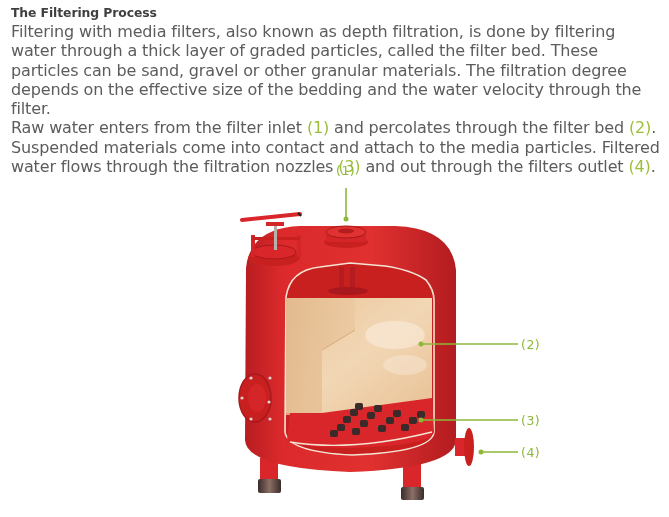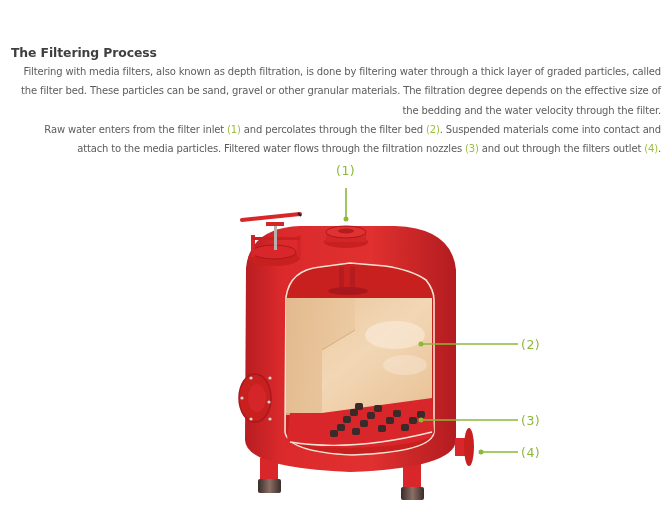--- a/index.html
+++ b/index.html
@@ -13,38 +13,36 @@
       position: relative;
       overflow: hidden;
       font-family: "DejaVu Sans", sans-serif;
       color: #5a5a5a;
     }
     .text-block {
       position: absolute;
       left: 11px;
       top: 3px;
       width: 650px;
-      margin-top: 40px;
     }
     .title {
       font-family: "DejaVu Sans", sans-serif;
       font-weight: bold;
       font-size: 12.4px;
       color: #3f3f3f;
       line-height: 19px;
       margin: 0;
       letter-spacing: -0.1px;
     }
     .para {
-      font-size: 10px;
+      font-size: 16px;
       line-height: 19.3px;
       margin: 0;
       letter-spacing: -0.15px;
       color: #5c5c5c;
-      text-align: right;
     }
     .ref {
       color: #9bbf3c;
     }
     .diagram {
       position: absolute;
       left: 0;
       top: 150px;
       width: 669px;
       height: 367px;

